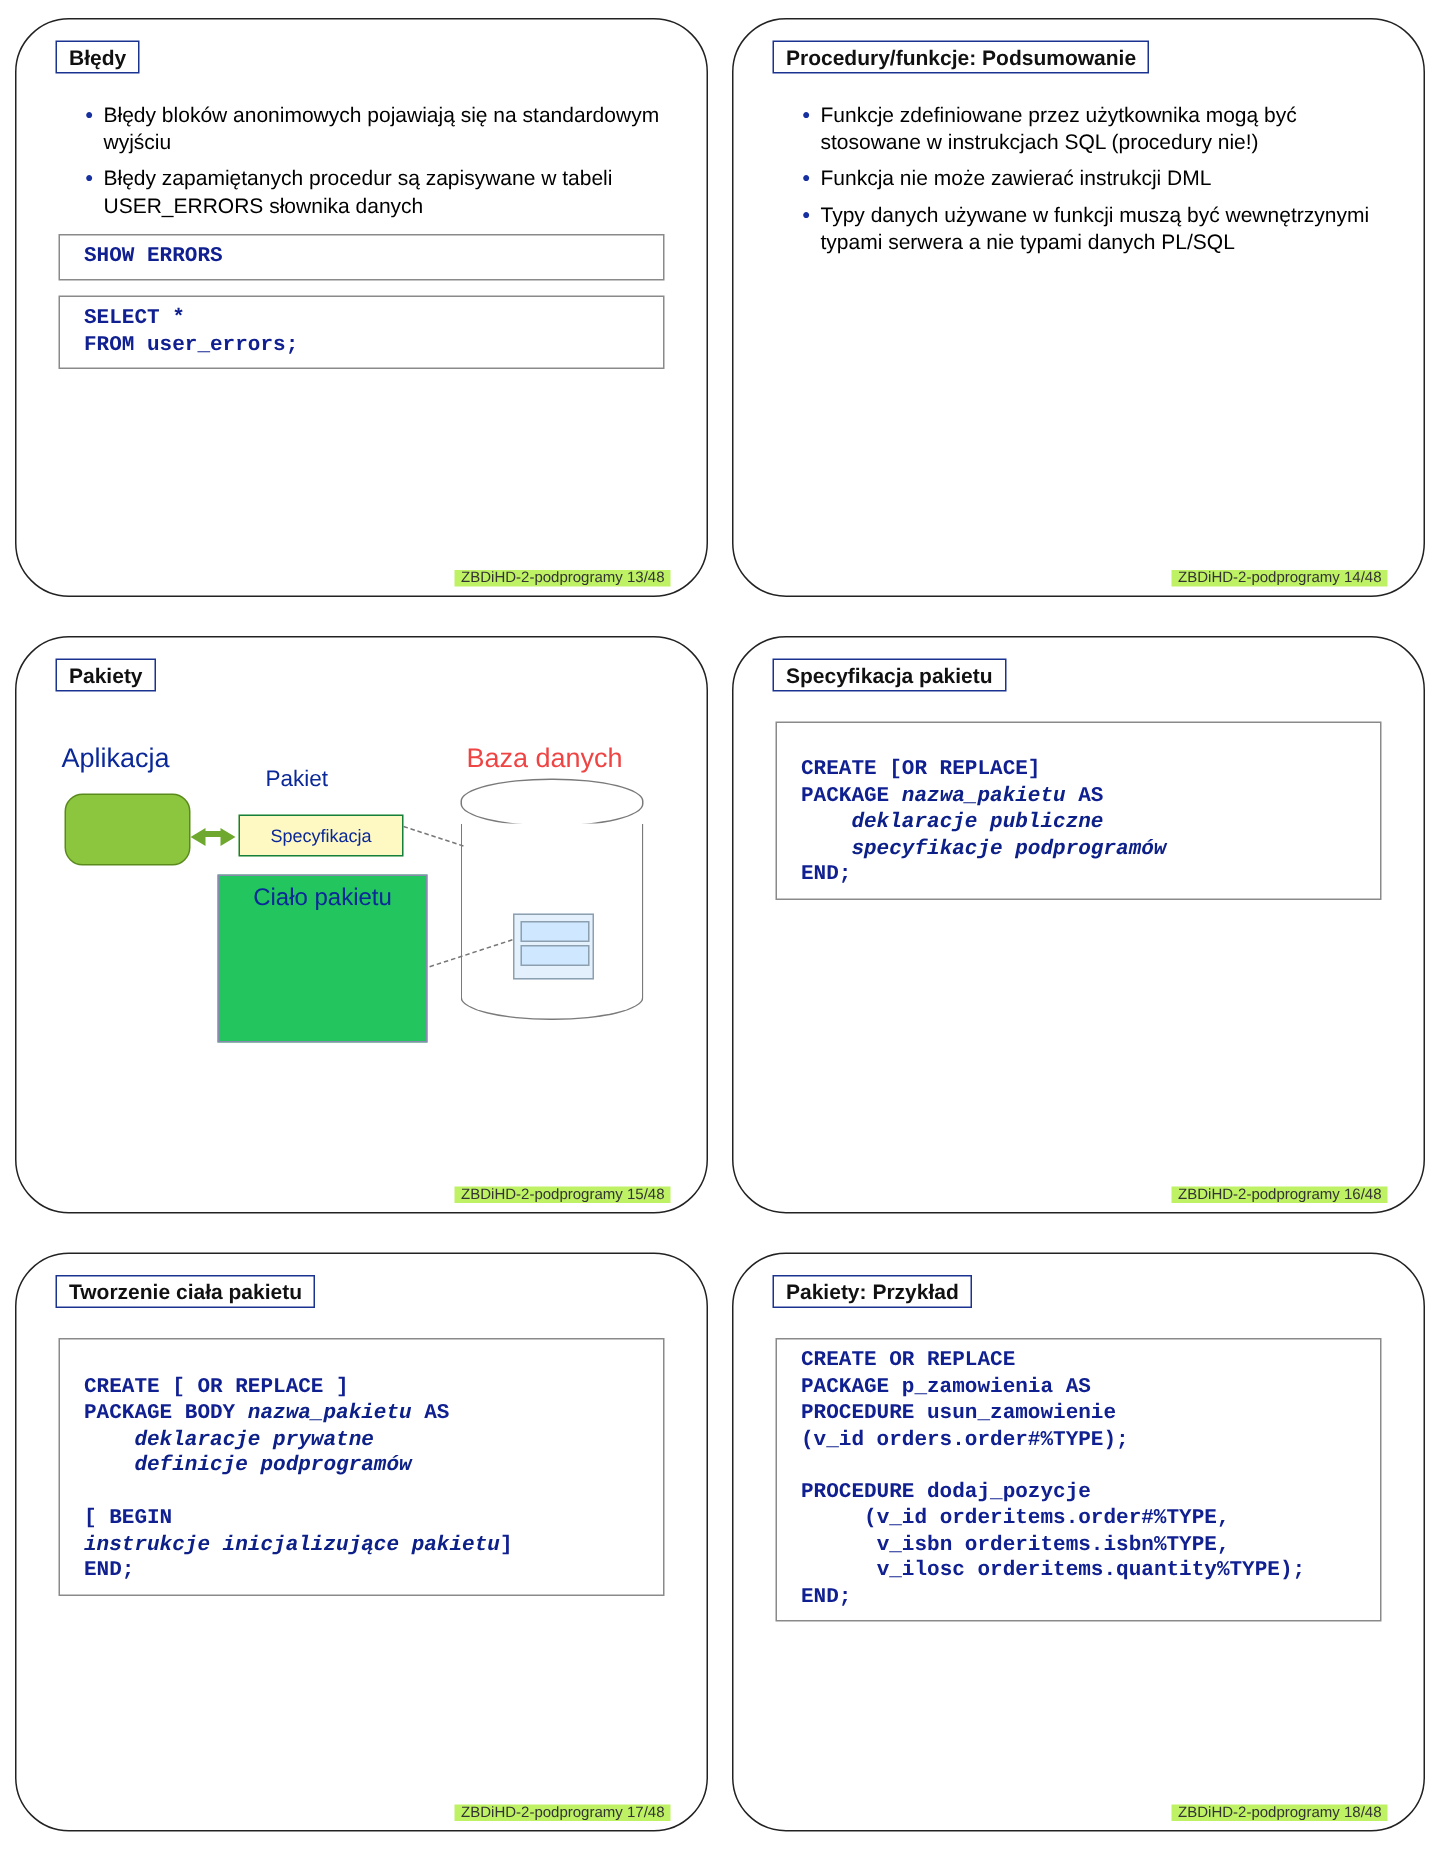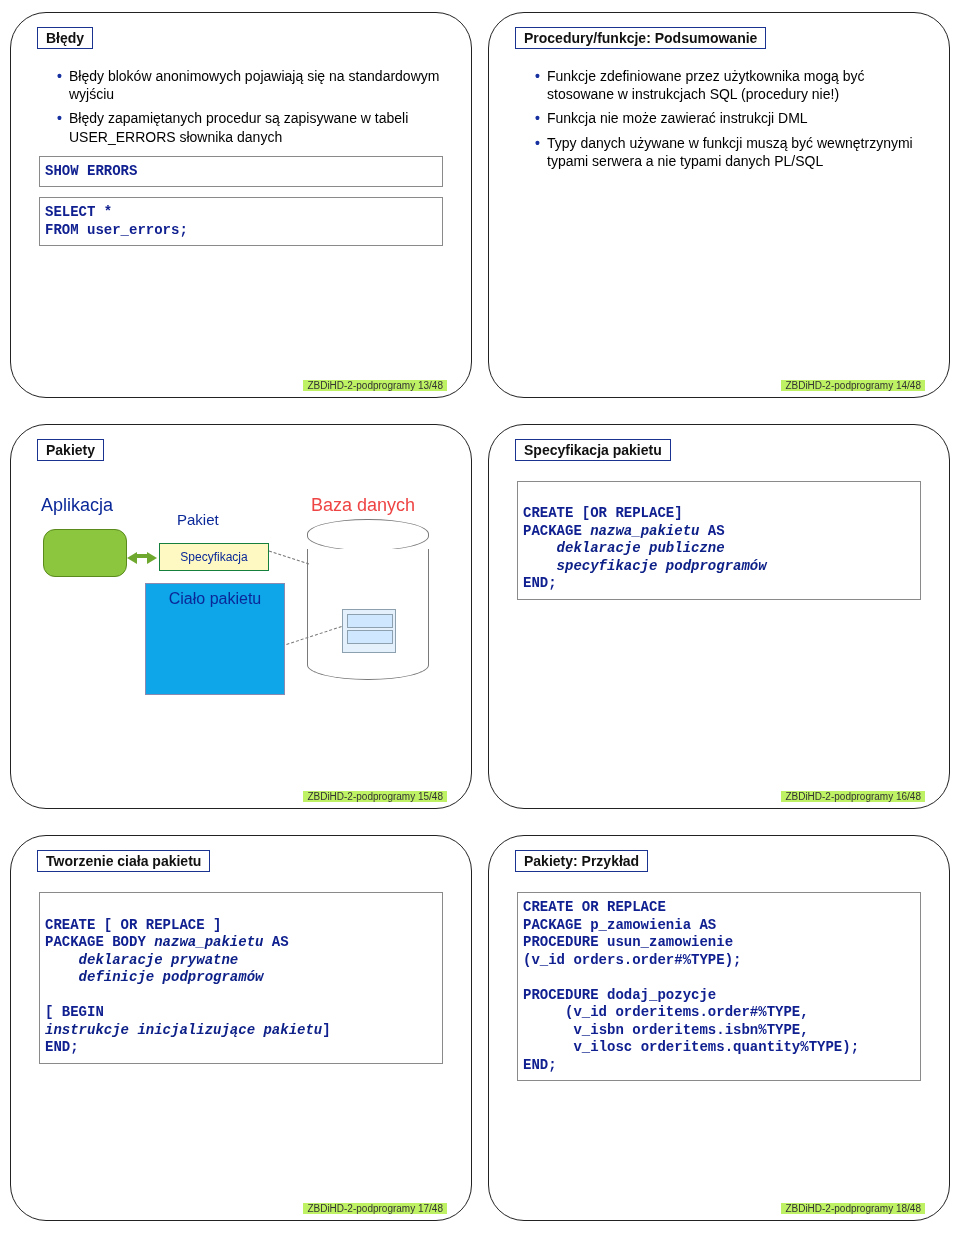--- a/index.html
+++ b/index.html
@@ -3,32 +3,32 @@
 <meta charset="utf-8">
 <style>
   html,body{margin:0;padding:0;background:#fff;font-family:Arial,Helvetica,sans-serif;color:#000;}
   .page{width:960px;height:1233px;margin:0 auto;position:relative;}
   .grid{display:grid;grid-template-columns:1fr 1fr;grid-template-rows:repeat(3,1fr);gap:26px 16px;padding:12px 10px;box-sizing:border-box;width:100%;height:100%;}
   .slide{border:1.5px solid #222;border-radius:36px;position:relative;box-sizing:border-box;padding:14px 20px 24px;overflow:hidden;background:#fff;}
   .slide-title{display:inline-block;border:1.5px solid #1a3290;padding:2px 8px;font-size:14px;font-weight:700;color:#111;margin:0 0 10px 6px;background:#fff;}
   .bullets{margin:8px 0 0 26px;padding:0;}
   .bullets li{font-size:14px;line-height:1.3;margin:0 0 6px 0;list-style:none;position:relative;padding-left:12px;}
   .bullets li::before{content:"•";position:absolute;left:0;top:0;color:#1630a0;font-weight:700;}
-  .codebox{border:1px solid #8a8a8a;padding:6px 5px;font-family:"Courier New",monospace;font-size:14px;font-weight:700;color:#102090;margin:10px 8px 0 8px;white-space:pre-wrap;line-height:1.25;}
+  .codebox{border:1px solid #8a8a8a;padding:6px 16px;font-family:"Courier New",monospace;font-size:14px;font-weight:700;color:#102090;margin:10px 8px 0 8px;white-space:pre-wrap;line-height:1.25;}
   .codebox .kw{color:#102090;}
   .codebox .it{font-style:italic;color:#0d2088;}
   .footer{position:absolute;right:24px;bottom:6px;font-size:10px;color:#333;background:#bef264;padding:0 4px;}
   
   .diag{position:relative;height:260px;margin-top:24px;}
   .ap-label{position:absolute;top:0;left:10px;font-size:18px;color:#0b2898;}
   .db-label{position:absolute;top:0;left:280px;font-size:18px;color:#ef4444;}
   .app-box{position:absolute;top:34px;left:12px;width:82px;height:46px;border-radius:12px;background:#8cc63f;border:1px solid #5a8a1c;}
   .pk-label{position:absolute;top:16px;left:146px;font-size:15px;color:#0b2898;}
   .spec-box{position:absolute;top:48px;left:128px;width:108px;height:26px;border:1px solid #15803d;font-size:12px;color:#0b2898;text-align:center;line-height:26px;background:#fef9c3;}
-  .body-box{position:absolute;top:88px;left:114px;width:138px;height:110px;border:1px solid #8a8ab0;font-size:16px;color:#0b2898;text-align:center;background:#0ea5e9;}
+  .body-box{position:absolute;top:88px;left:114px;width:138px;height:110px;border:1px solid #8a8ab0;font-size:16px;color:#0b2898;text-align:center;background:#22c55e;}
   .body-box span{display:block;margin-top:6px;}
   .cyl{position:absolute;top:24px;left:276px;width:120px;height:150px;}
   .cyl .top{width:120px;height:30px;border:1.5px solid #7a7a7a;border-radius:60px/15px;background:#fff;}
   .cyl .side{width:120px;height:130px;border:1.5px solid #7a7a7a;border-top:none;border-radius:0 0 60px 60px/0 0 15px 15px;margin-top:-2px;background:#fff;position:relative;}
   .cyl .inner{position:absolute;left:34px;top:60px;width:52px;height:42px;border:1px solid #8ca0b0;background:#e4f0fb;}
   .cyl .inner::before{content:"";position:absolute;left:4px;top:4px;width:44px;height:12px;background:#cfe7ff;border:1px solid #8ca0b0;}
   .cyl .inner::after{content:"";position:absolute;left:4px;top:20px;width:44px;height:12px;background:#cfe7ff;border:1px solid #8ca0b0;}
   .arrow{position:absolute;top:50px;left:96px;width:30px;height:18px;}
   .arrow::before,.arrow::after{content:"";position:absolute;top:7px;width:0;height:0;border-top:6px solid transparent;border-bottom:6px solid transparent;}
   .arrow::before{left:0;border-right:10px solid #6fa82f;}

